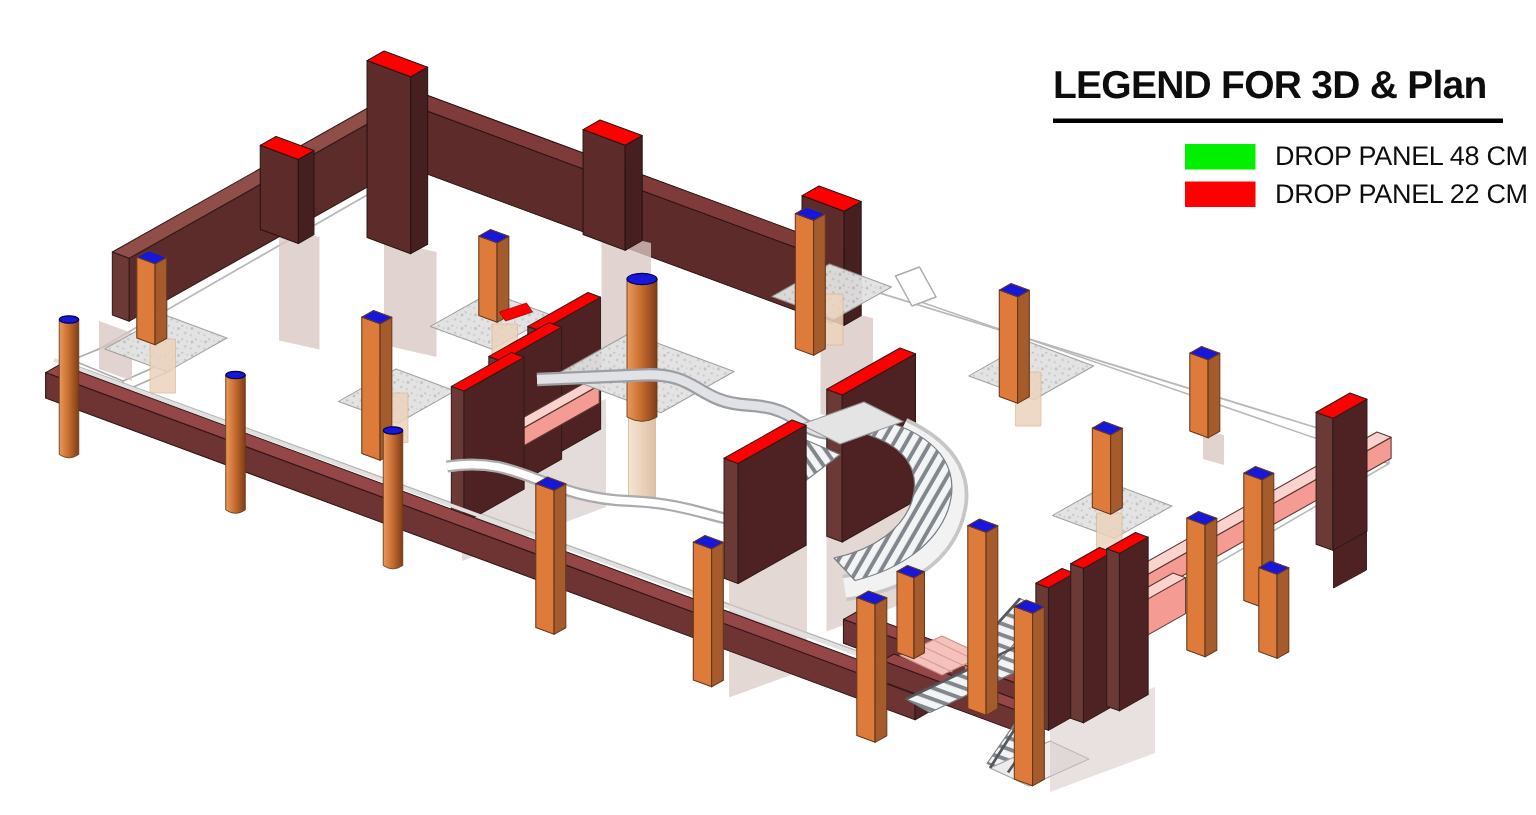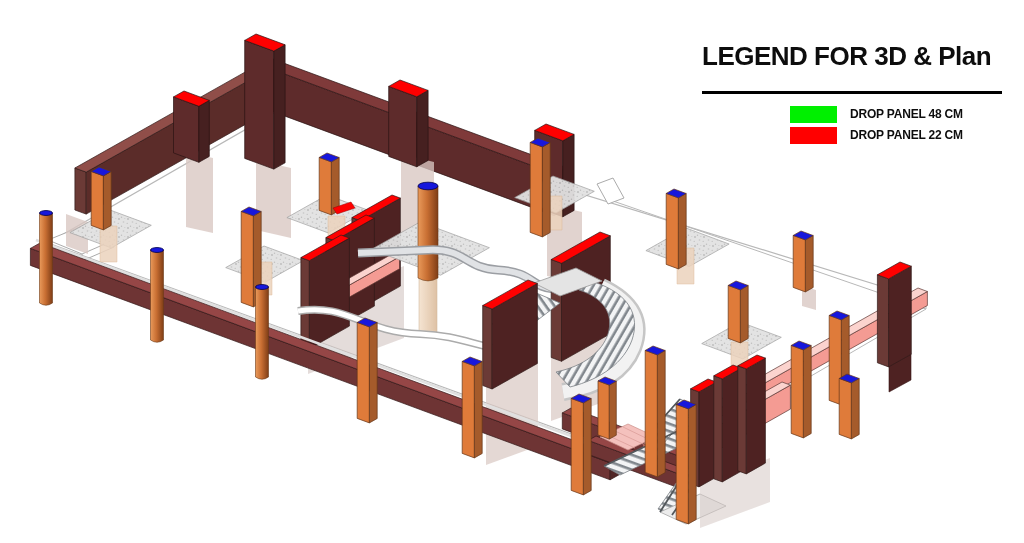--- a/index.html
+++ b/index.html
@@ -1,25 +1,25 @@
 <!DOCTYPE html>
 <html><head>
 <meta charset="utf-8">
 <style>
   html,body{margin:0;padding:0;background:#ffffff;}
   .stage{position:relative;width:1024px;height:543px;background:#ffffff;overflow:hidden;
          font-family:"Liberation Sans",sans-serif;}
   .stage svg{position:absolute;left:0;top:0;}
   .legend{position:absolute;left:702px;top:42px;width:300px;color:#0d0d0d;}
   .legend-title{font-size:26px;font-weight:bold;letter-spacing:-0.5px;white-space:nowrap;
-                border-bottom:3px solid #000;padding-bottom:19px;line-height:1.15;}
+                border-bottom:3px solid #000;padding-bottom:7px;line-height:1.15;}
   .legend-rows{margin-top:12px;}
   .legend-row{display:flex;align-items:center;margin:4px 0 0 88px;gap:13px;}
   .swatch{width:47px;height:17px;display:inline-block;flex:0 0 auto;}
-  .legend-label{font-size:12px;font-weight:bold;letter-spacing:-0.2px;white-space:nowrap;}
+  .legend-label{font-size:18px;font-weight:normal;letter-spacing:-0.2px;white-space:nowrap;}
 </style>
 </head>
 <body>
 
 <div class="stage">
   <svg viewBox="0 0 1024 543" width="1024" height="543">
     <defs>
       <pattern id="speck" width="9" height="9" patternUnits="userSpaceOnUse">
         <rect width="9" height="9" fill="#e2e2e2"></rect>
         <circle cx="2" cy="3" r="0.9" fill="#b9b9b9"></circle>

